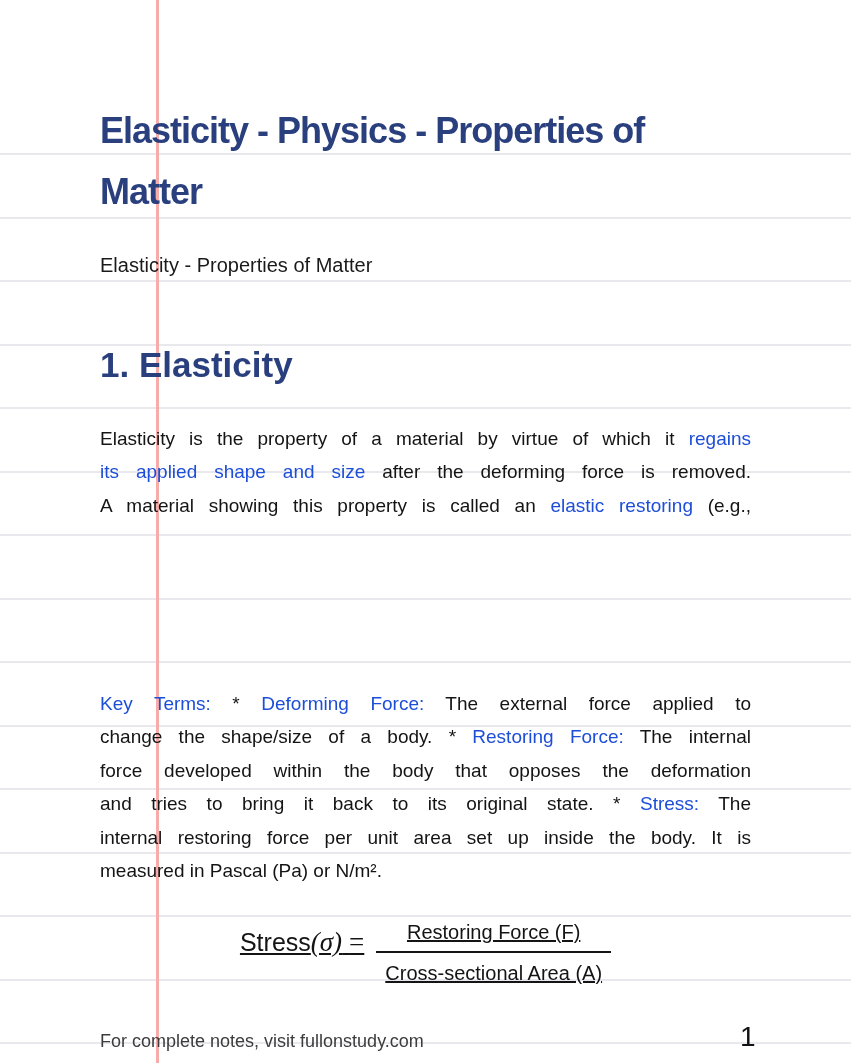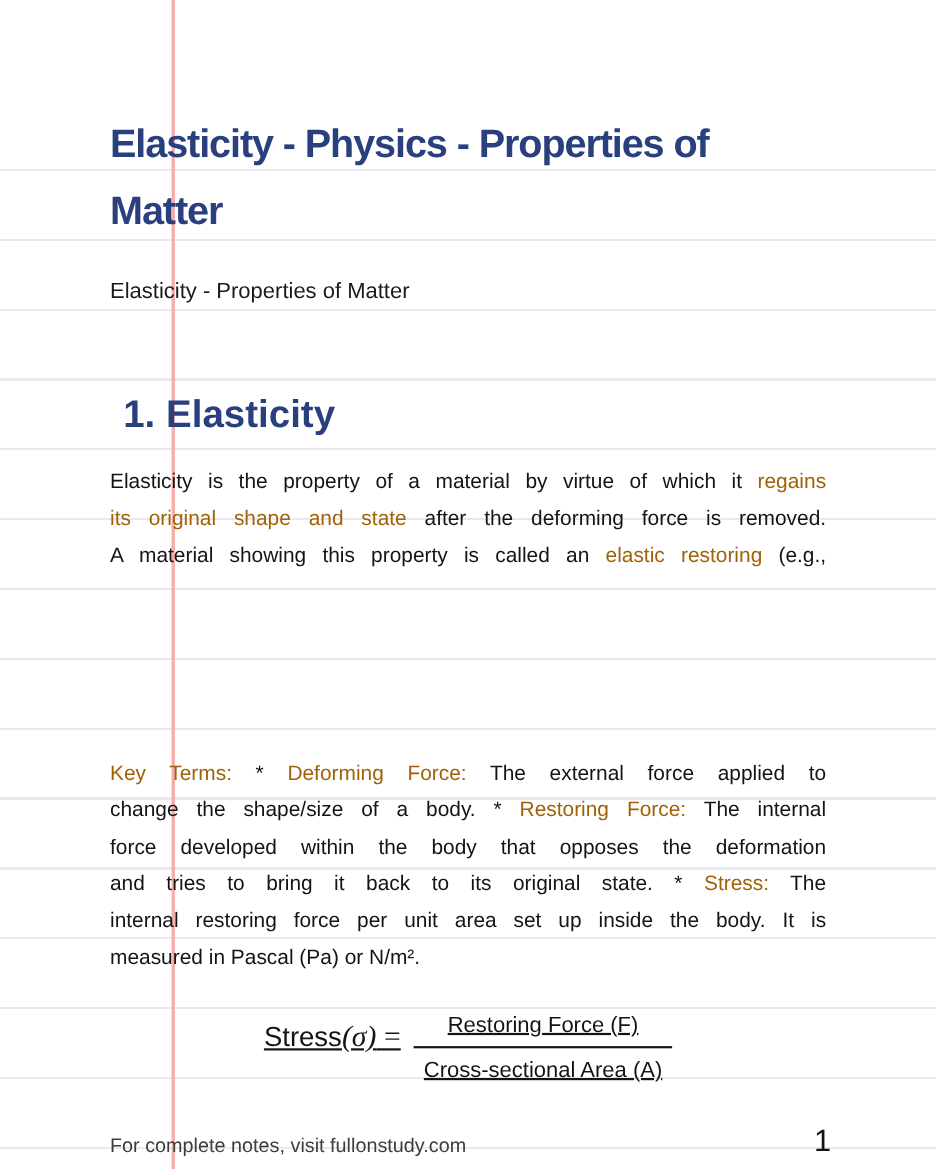--- a/index.html
+++ b/index.html
@@ -9,27 +9,27 @@
   .rules{position:absolute;left:0;right:0;top:92px;bottom:0;z-index:0;
          background:repeating-linear-gradient(to bottom,
             transparent 0px, transparent 61.5px,
             #e8e8ed 61.5px, #e8e8ed 63.5px);}
   .margin-line{position:absolute;top:0;bottom:0;left:156px;width:3px;background:#f6aca8;z-index:1;}
   .content{position:absolute;inset:0;z-index:2;}
 
   .title{position:absolute;left:100px;top:100px;margin:0;white-space:pre;
          font-size:36px;line-height:61px;font-weight:bold;letter-spacing:-1px;color:#2a3f7d;}
   .subtitle{position:absolute;left:100px;top:250px;font-size:20px;line-height:30px;color:#1a1a1a;}
-  .section{position:absolute;left:100px;top:343px;margin:12px;
+  .section{position:absolute;left:100px;top:343px;margin:0;
            font-size:35px;line-height:44px;font-weight:bold;color:#2a3f7d;}
 
   .para{position:absolute;left:100px;width:651px;font-size:19px;line-height:33.4px;}
   .jl{text-align:justify;text-align-last:justify;}
   .ll{text-align:left;}
-  .blue{color:#a16207;}
+  .blue{color:#1d4ed8;}
 
   .formula{position:absolute;left:100px;width:651px;top:918px;
            display:flex;justify-content:center;align-items:center;gap:12px;text-decoration:underline;}
   .f-lhs{position:relative;top:-10px;font-size:25px;white-space:nowrap;}
   .f-sym,.f-eq{font-family:"Liberation Serif",serif;font-size:27px;}
   .f-sym{font-style:italic;}
   .frac{display:inline-block;text-align:center;font-size:20px;}
   .frac .num{display:block;padding:0 9px 5px;line-height:28px;}
   .frac .den{display:block;border-top:2px solid #151515;padding:6px 9px 0;line-height:28px;}
 
@@ -47,21 +47,21 @@
 
     <h1 class="title">Elasticity - Physics - Properties of
 Matter</h1>
 
     <div class="subtitle">Elasticity - Properties of Matter</div>
 
     <h2 class="section">1. Elasticity</h2>
 
     <div class="para" style="top:422px">
       <div class="jl"><span>Elasticity is the property of a material by virtue of which it </span><span class="blue">regains</span></div>
-      <div class="jl"><span class="blue">its original shape and state</span><span> after the deforming force is removed.</span></div>
+      <div class="jl"><span class="blue">its applied shape and size</span><span> after the deforming force is removed.</span></div>
       <div class="jl"><span>A material showing this property is called an </span><span class="blue">elastic restoring</span><span> (e.g.,</span></div>
     </div>
 
 
     <div class="para" style="top:687px">
       <div class="jl"><span class="blue">Key Terms:</span><span> * </span><span class="blue">Deforming Force:</span><span> The external force applied to</span></div>
       <div class="jl"><span>change the shape/size of a body. * </span><span class="blue">Restoring Force:</span><span> The internal</span></div>
       <div class="jl">force developed within the body that opposes the deformation</div>
       <div class="jl"><span>and tries to bring it back to its original state. * </span><span class="blue">Stress:</span><span> The</span></div>
       <div class="jl">internal restoring force per unit area set up inside the body. It is</div>

